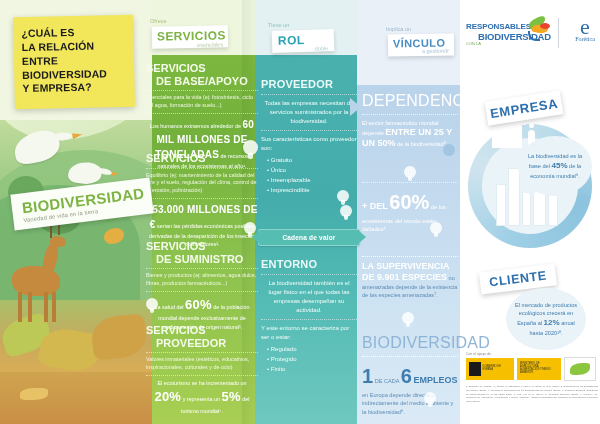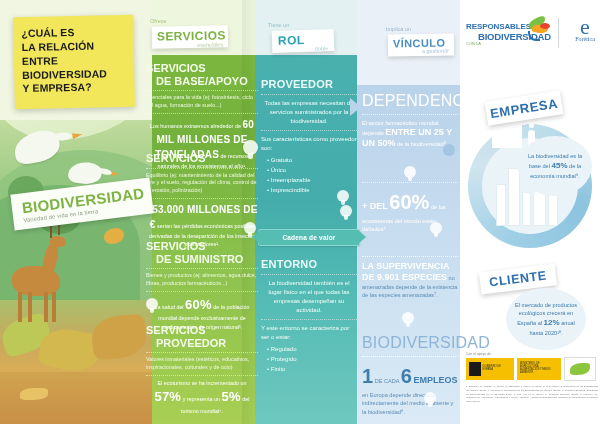--- a/index.html
+++ b/index.html
@@ -338,21 +338,21 @@
   <div class="gblock" style="top:324px;">
     <div class="h">
       <span>SERVICIOS</span>
       <span class="ind">PROVEEDOR</span>
     </div>
     <div class="sep"></div>
     <div class="d">Valores inmateriales (estéticos, educativos, inspiracionales, culturales y de ocio)</div>
     <div class="sep"></div>
     <div class="stat">
       <span>El ecoturismo se ha incrementado un</span>
-      <span class="n" style="font-size:13px;">57%</span>
+      <span class="n" style="font-size:13px;">20%</span>
       <span>y representa un</span>
       <span class="n" style="font-size:13px;">5%</span>
       <span>del turismo mundial⁴.</span>
     </div>
   </div>
 
   <div class="tblock" style="top:78px;">
     <div class="h">PROVEEDOR</div>
     <div class="sep"></div>
     <div class="d">Todas las empresas necesitan de servicios suministrados por la biodiversidad.</div>

